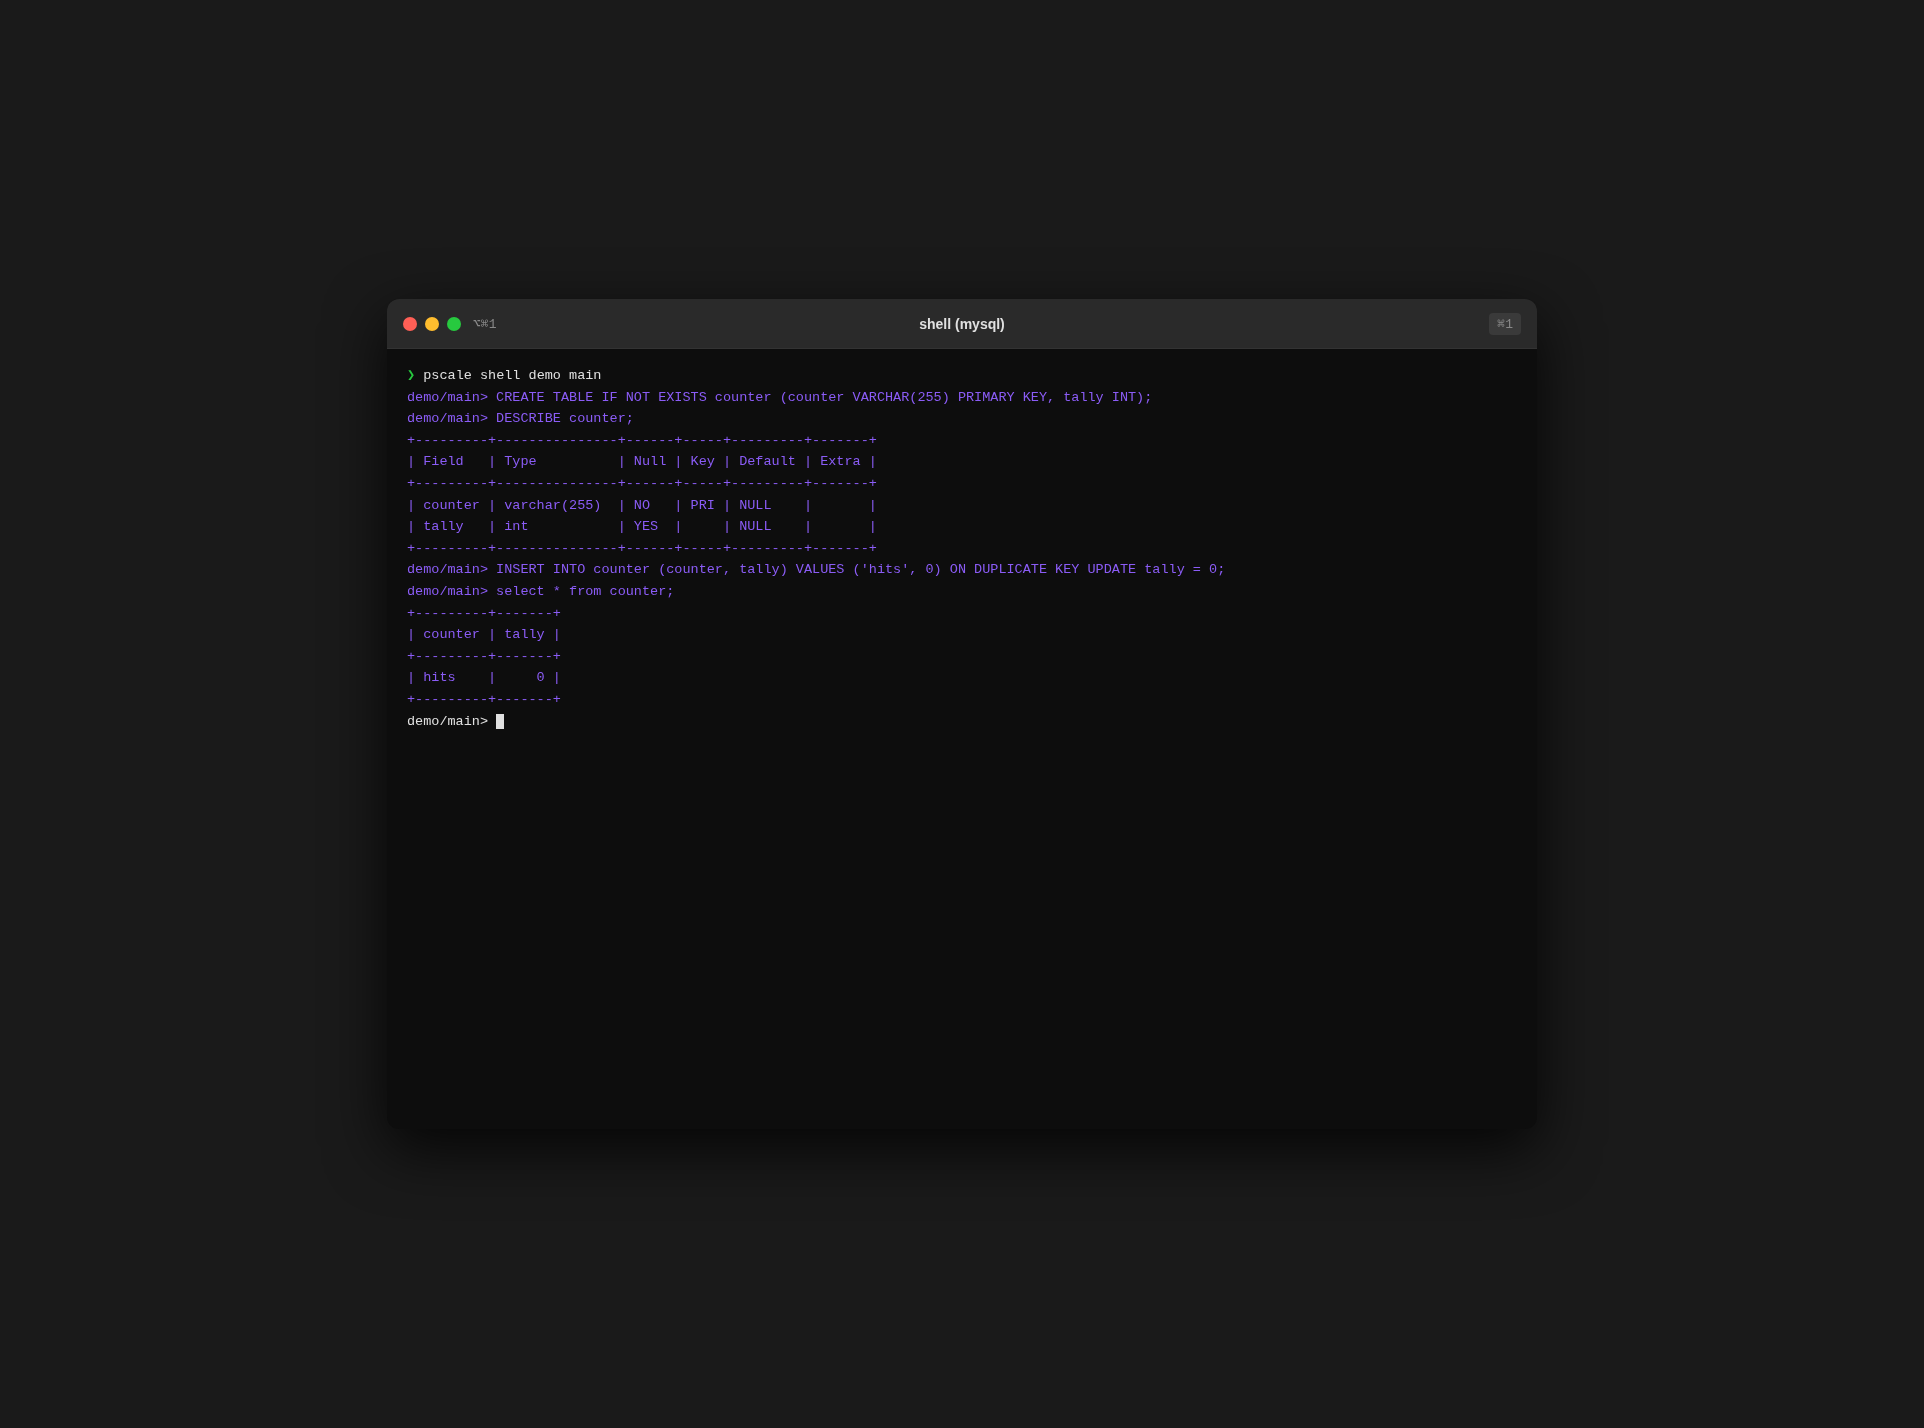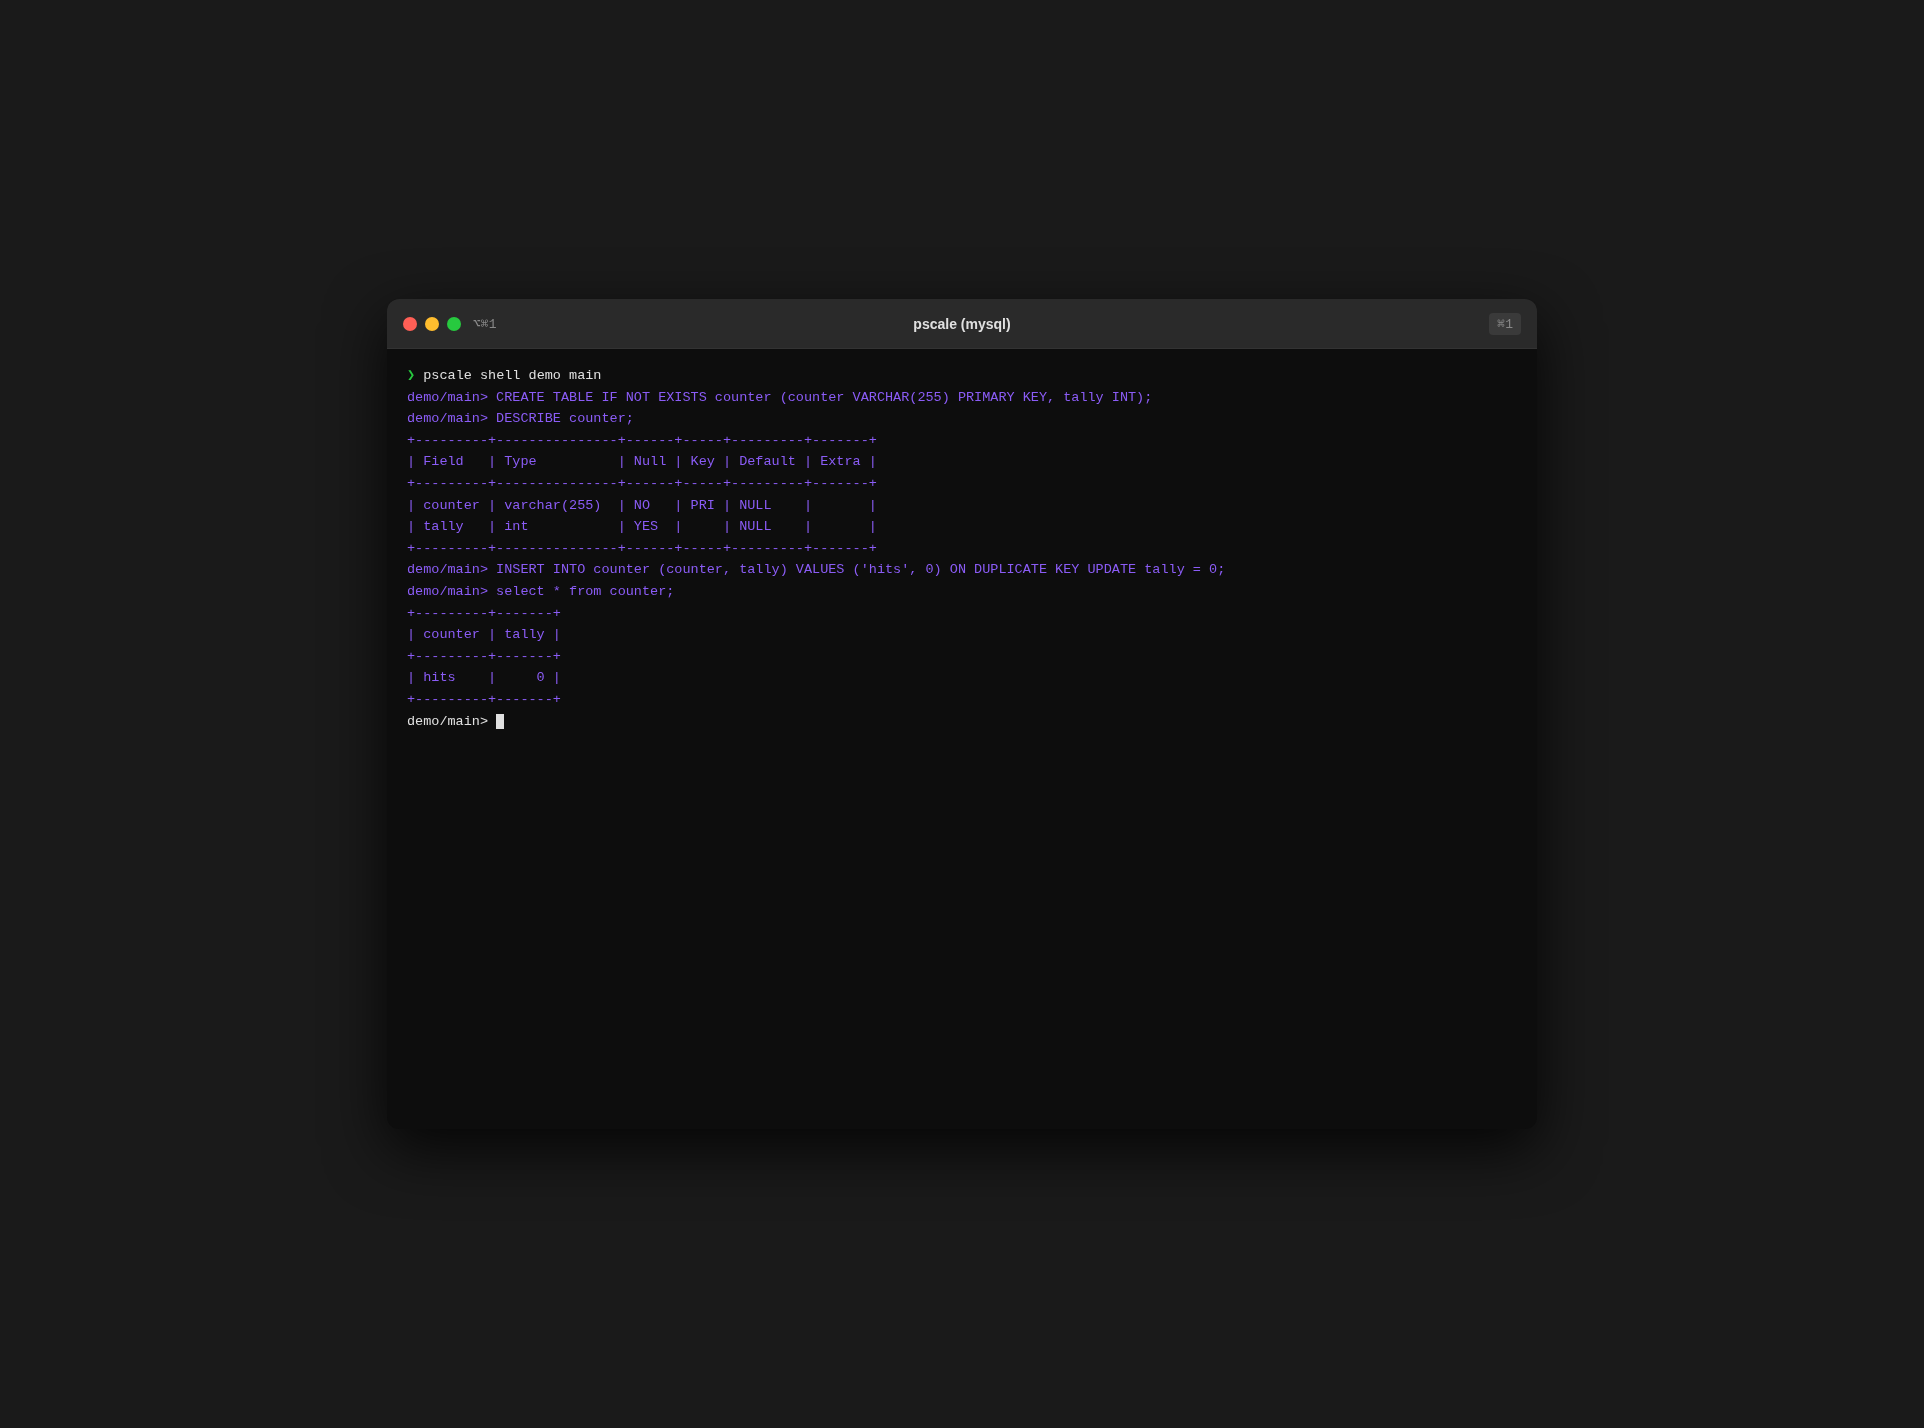--- a/index.html
+++ b/index.html
@@ -111,17 +111,17 @@
 <body>
 
 <div class="window">
   <div class="titlebar">
     <div class="traffic-lights">
       <div class="traffic-light red"></div>
       <div class="traffic-light yellow"></div>
       <div class="traffic-light green"></div>
     </div>
     <span class="shortcut-left">⌥⌘1</span>
-    <span class="title">pscale (mysql)</span>
+    <span class="title">shell (mysql)</span>
     <span class="shortcut-right">⌘1</span>
   </div>
   <div class="terminal" id="terminal-content"><div><span style="color:#27c93f;">❯</span><span class="cmd-text"> pscale shell demo main</span></div><div><span class="table-line">demo/main&gt; CREATE TABLE IF NOT EXISTS counter (counter VARCHAR(255) PRIMARY KEY, tally INT);</span></div><div><span class="table-line">demo/main&gt; DESCRIBE counter;</span></div><div><span class="table-line">+---------+---------------+------+-----+---------+-------+</span></div><div><span class="table-line">| Field   | Type          | Null | Key | Default | Extra |</span></div><div><span class="table-line">+---------+---------------+------+-----+---------+-------+</span></div><div><span class="table-line">| counter | varchar(255)  | NO   | PRI | NULL    |       |</span></div><div><span class="table-line">| tally   | int           | YES  |     | NULL    |       |</span></div><div><span class="table-line">+---------+---------------+------+-----+---------+-------+</span></div><div><span class="table-line">demo/main&gt; INSERT INTO counter (counter, tally) VALUES ('hits', 0) ON DUPLICATE KEY UPDATE tally = 0;</span></div><div><span class="table-line">demo/main&gt; select * from counter;</span></div><div><span class="table-line">+---------+-------+</span></div><div><span class="table-line">| counter | tally |</span></div><div><span class="table-line">+---------+-------+</span></div><div><span class="table-line">| hits    |     0 |</span></div><div><span class="table-line">+---------+-------+</span></div><div><span class="cmd-text">demo/main&gt; </span><span class="cursor"></span></div></div>
 </div>
 
 </body></html>

